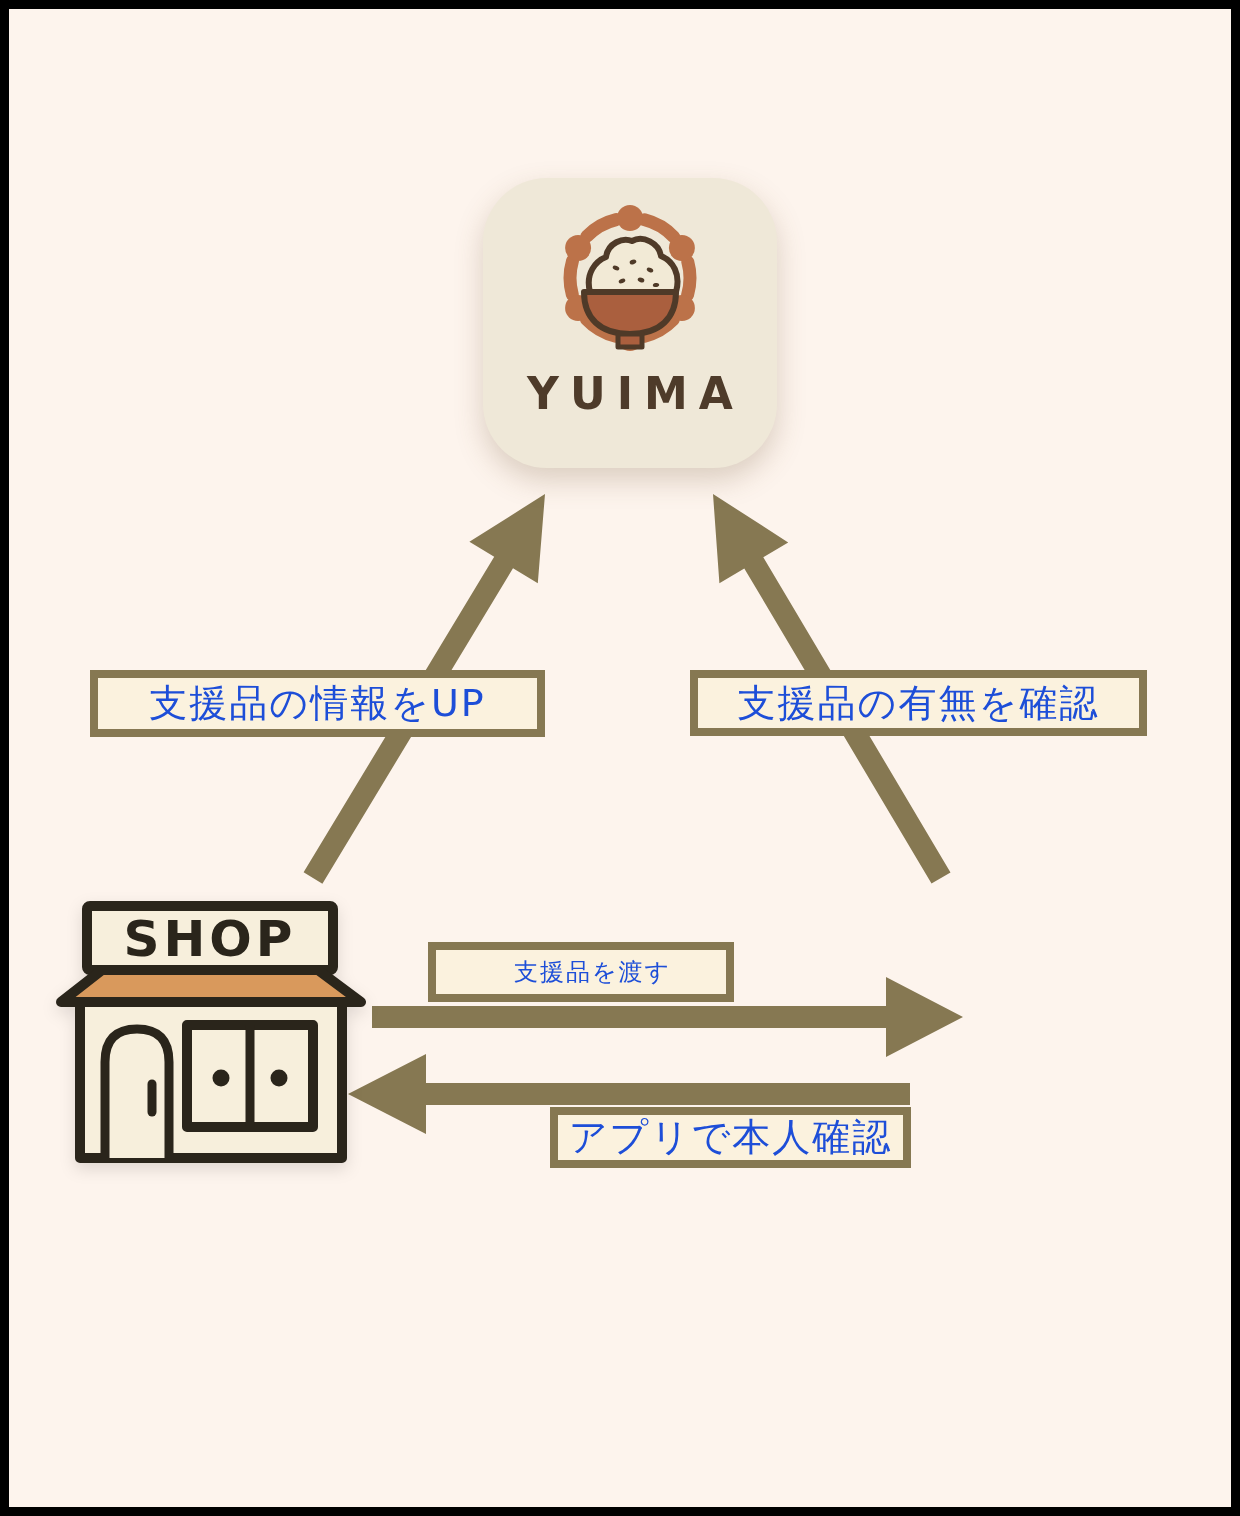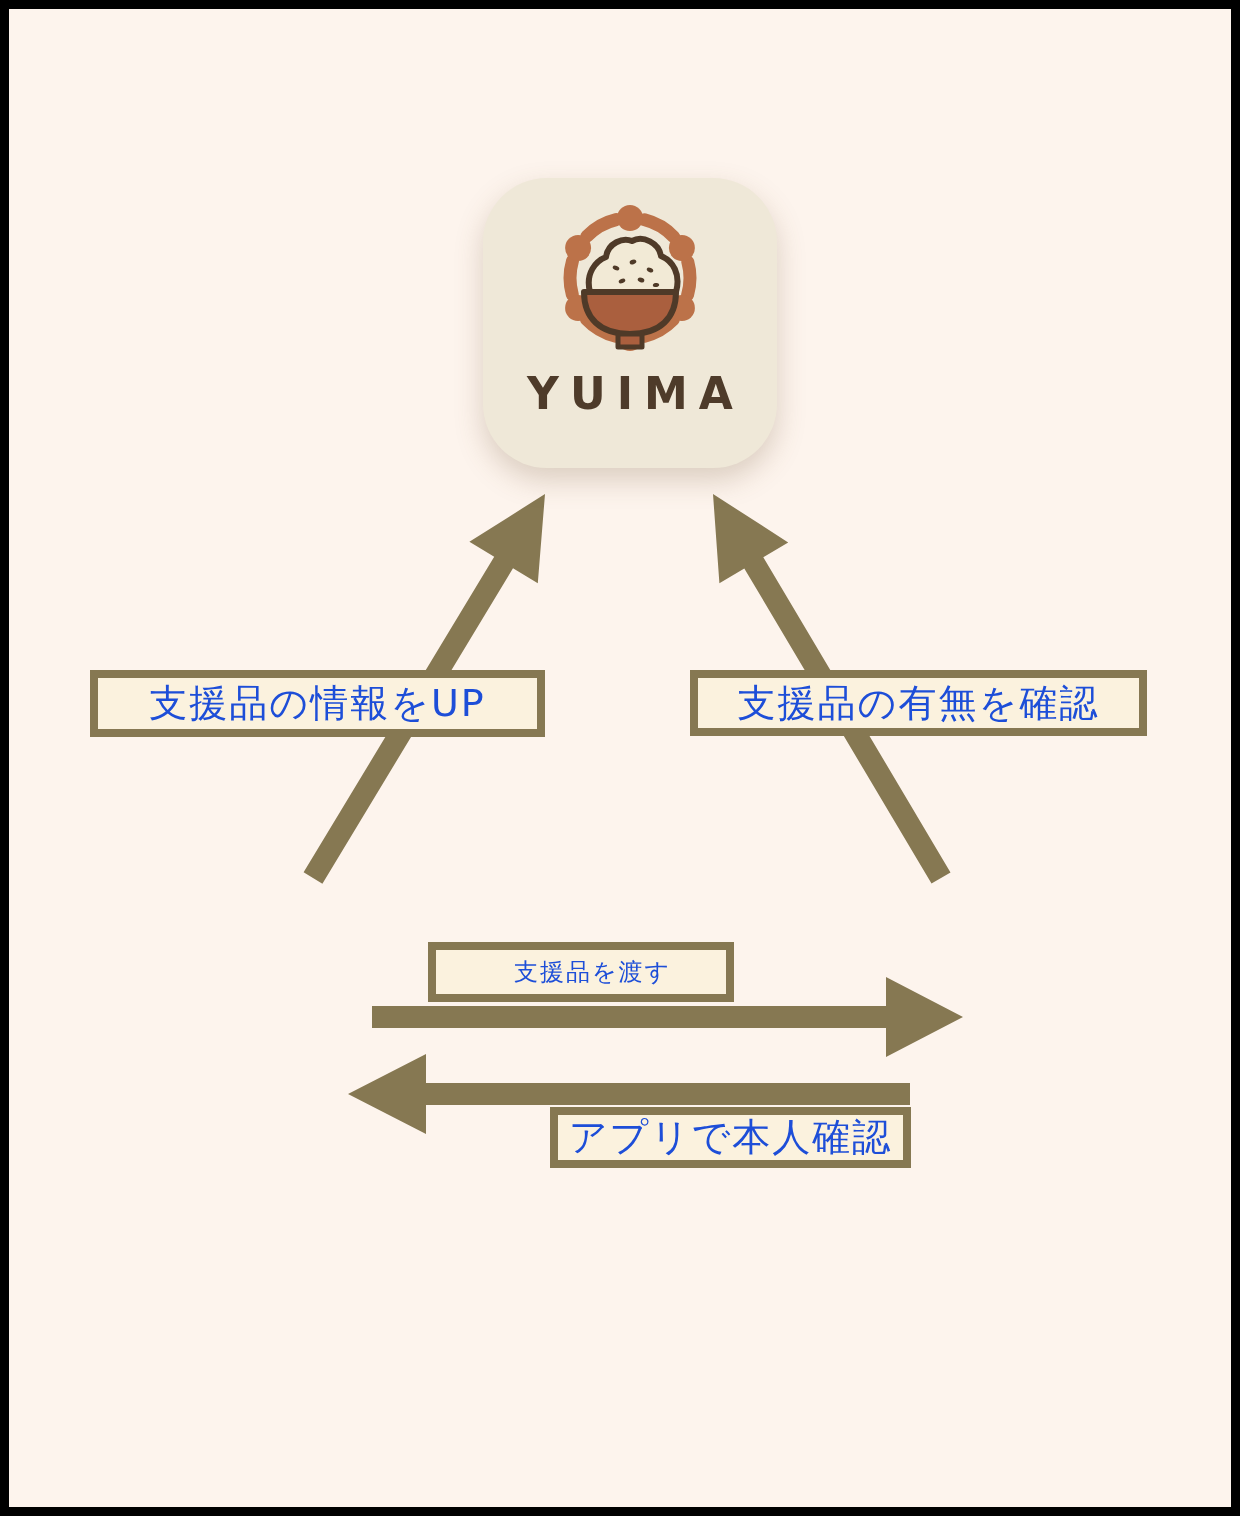--- a/index.html
+++ b/index.html
@@ -95,15 +95,34 @@
   <div class="label-box" style="left:681px;top:661px;width:457px;height:66px;">
     <span>支援品の有無を確認</span>
   </div>
   <div class="label-box" style="left:419px;top:933px;width:306px;height:60px;font-size:24px;padding-left:23px;">
     <span>支援品を渡す</span>
   </div>
   <div class="label-box" style="left:518px;top:1098px;width:361px;height:61px;margin-left:23px;">
     <span>アプリで本人確認</span>
   </div>
 
+  <div class="shop">
+    <svg width="310" height="266" viewBox="0 0 310 266" xmlns="http://www.w3.org/2000/svg">
+
+      <rect x="24" y="102" width="262" height="156" fill="#F7EFDC" stroke="#2A251B" stroke-width="10" stroke-linejoin="round"></rect>
+
+      <rect x="31" y="6" width="246" height="64" rx="3" fill="#F7EFDC" stroke="#2A251B" stroke-width="10" stroke-linejoin="round"></rect>
+      <text class="sign-text" x="154" y="56" text-anchor="middle" font-family="DejaVu Sans, sans-serif">SHOP</text>
+
+      <polygon points="46,70 262,70 305,102 5,102" fill="#D9995C" stroke="#2A251B" stroke-width="10" stroke-linejoin="round"></polygon>
+
+      <path d="M 49,258 L 49,162 Q 49,129 81,129 Q 113,129 113,162 L 113,258" fill="#F7EFDC" stroke="#2A251B" stroke-width="9" stroke-linejoin="round"></path>
+      <line x1="96" y1="184" x2="96" y2="212" stroke="#2A251B" stroke-width="9" stroke-linecap="round"></line>
+
+      <rect x="131" y="125" width="126" height="102" fill="#F7EFDC" stroke="#2A251B" stroke-width="10" stroke-linejoin="round"></rect>
+      <line x1="194" y1="125" x2="194" y2="227" stroke="#2A251B" stroke-width="9"></line>
+      <circle cx="165" cy="178" r="8.5" fill="#2A251B"></circle>
+      <circle cx="223" cy="178" r="8.5" fill="#2A251B"></circle>
+    </svg>
+  </div>
 
 
 </div>
 
 </body></html>

